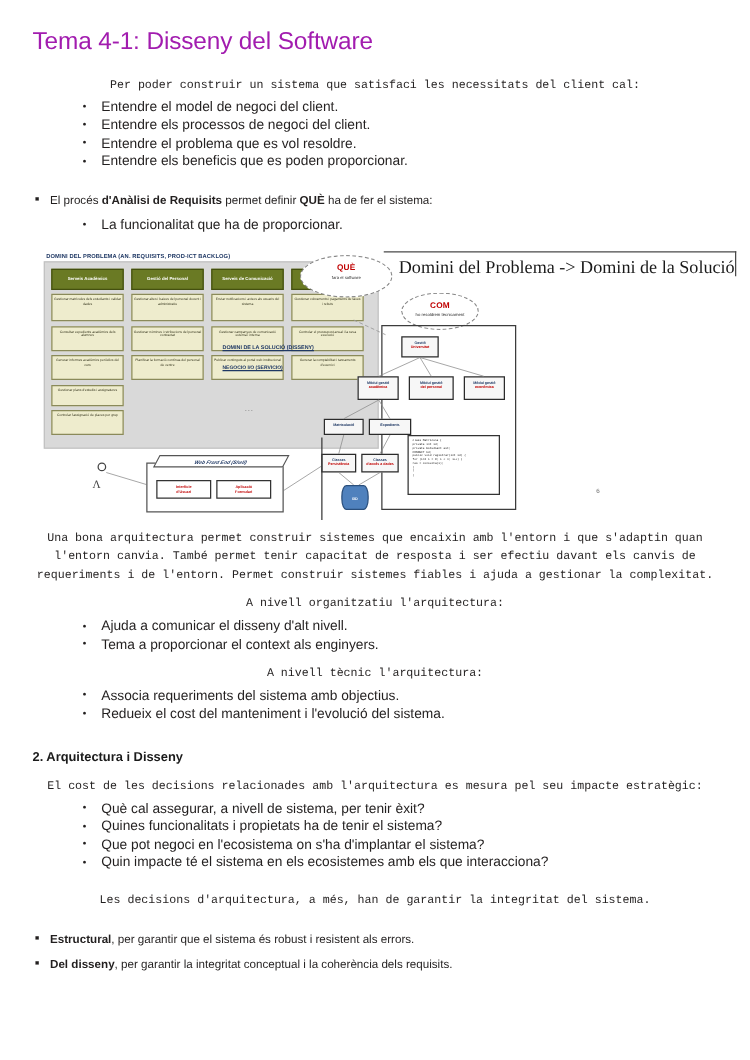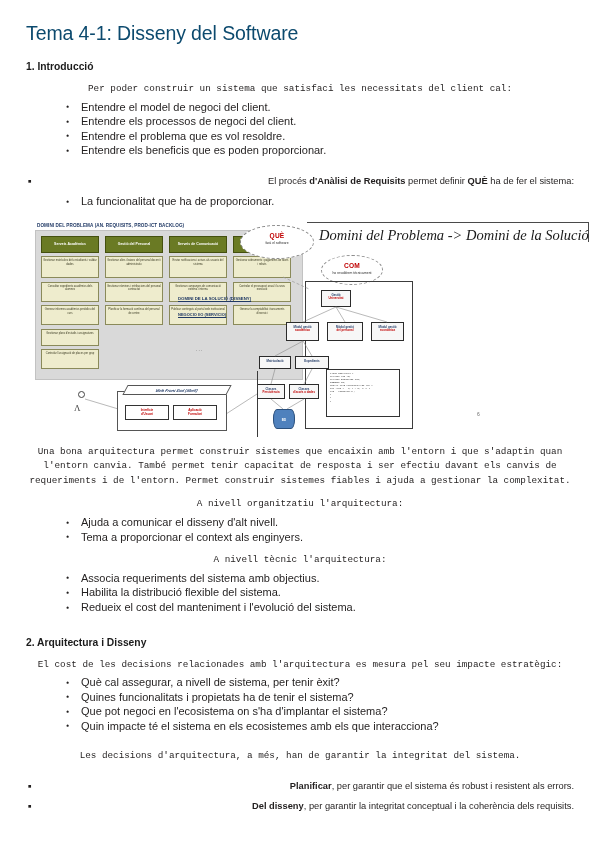--- a/index.html
+++ b/index.html
@@ -14,21 +14,21 @@
     overflow: hidden;
     position: relative;
   }
   .page { padding: 22px 26px 0 26px; }
 
   .doc-title {
     font-size: 19.5px;
     font-weight: 400;
     letter-spacing: -0.1px;
     margin: 0 0 16px 0;
-    color: #0c4a6e;
+    color: #a21caf;
   }
   .sec-head {
     font-size: 10.3px;
     font-weight: 700;
     margin: 0 0 10px 0;
     color: #1b1b1b;
   }
   .para {
     font-size: 9.3px;
     line-height: 14.6px;
@@ -58,21 +58,20 @@
     top: -0.5px;
     font-size: 5.3px;
     line-height: 15.5px;
     color: #221f1f;
   }
 
   ul.squares {
     list-style: none;
     margin: 16px 0 3px 0;
     padding: 0 0 0 2px;
-    text-align: right;
   }
   ul.squares > li {
     font-size: 9.3px;
     line-height: 14.6px;
     position: relative;
     padding-left: 12px;
     margin-bottom: 5.5px;
     color: #221f1f;
   }
   ul.squares > li::before {
@@ -98,21 +97,20 @@
     background: #ffffff;
     overflow: hidden;
   }
   .fig-title {
     position: absolute;
     left: 286px; top: 3px;
     width: 282px; height: 20px;
     border-right: 1.4px solid #4a4a4a;
     border-top: 1.4px solid #4a4a4a;
     font-family: "Liberation Serif", serif;
-    font-style: italic;
     font-size: 14.5px;
     color: #1a1a1a;
     padding-left: 12px;
     line-height: 24px;
     white-space: nowrap;
   }
   .pd-label {
     position: absolute;
     left: 16px; top: 4px;
     font-size: 4.6px;
@@ -338,21 +336,20 @@
     color: #6b6b6b;
   }
 </style>
 </head>
 <body>
 
 <div class="page">
 
   <h1 class="doc-title">Tema 4-1: Disseny del Software</h1>
 
-  <h2 class="sec-head">1. Introducció</h2>
 
   <p class="para lead">Per poder construir un sistema que satisfaci les necessitats del client cal:</p>
 
   <ul class="dots">
     <li>Entendre el model de negoci del client.</li>
     <li>Entendre els processos de negoci del client.</li>
     <li>Entendre el problema que es vol resoldre.</li>
     <li>Entendre els beneficis que es poden proporcionar.</li>
   </ul>
 
@@ -505,39 +502,38 @@
 
   <p class="para lead">A nivell organitzatiu l'arquitectura:</p>
   <ul class="dots">
     <li>Ajuda a comunicar el disseny d'alt nivell.</li>
     <li>Tema a proporcionar el context als enginyers.</li>
   </ul>
 
   <p class="para lead">A nivell tècnic l'arquitectura:</p>
   <ul class="dots">
     <li>Associa requeriments del sistema amb objectius.</li>
-    <li>Habilita la distribució flexible del sistema.</li>
     <li>Redueix el cost del manteniment i l'evolució del sistema.</li>
   </ul>
 
   <div class="gap-md"></div>
 
   <h2 class="sec-head">2. Arquitectura i Disseny</h2>
 
   <p class="para lead">El cost de les decisions relacionades amb l'arquitectura es mesura pel seu impacte estratègic:</p>
   <ul class="dots">
     <li>Què cal assegurar, a nivell de sistema, per tenir èxit?</li>
     <li>Quines funcionalitats i propietats ha de tenir el sistema?</li>
     <li>Que pot negoci en l'ecosistema on s'ha d'implantar el sistema?</li>
     <li>Quin impacte té el sistema en els ecosistemes amb els que interacciona?</li>
   </ul>
 
   <div class="gap-sm"></div>
 
   <p class="para">Les decisions d'arquitectura, a més, han de garantir la integritat del sistema.</p>
 
   <ul class="squares">
-    <li><span class="b">Planificar</span><span>, per garantir que el sistema és robust i resistent als errors.</span></li>
+    <li><span class="b">Estructural</span><span>, per garantir que el sistema és robust i resistent als errors.</span></li>
     <li><span class="b">Del disseny</span><span>, per garantir la integritat conceptual i la coherència dels requisits.</span></li>
 
   </ul>
 
 </div>
 
 </body></html>

